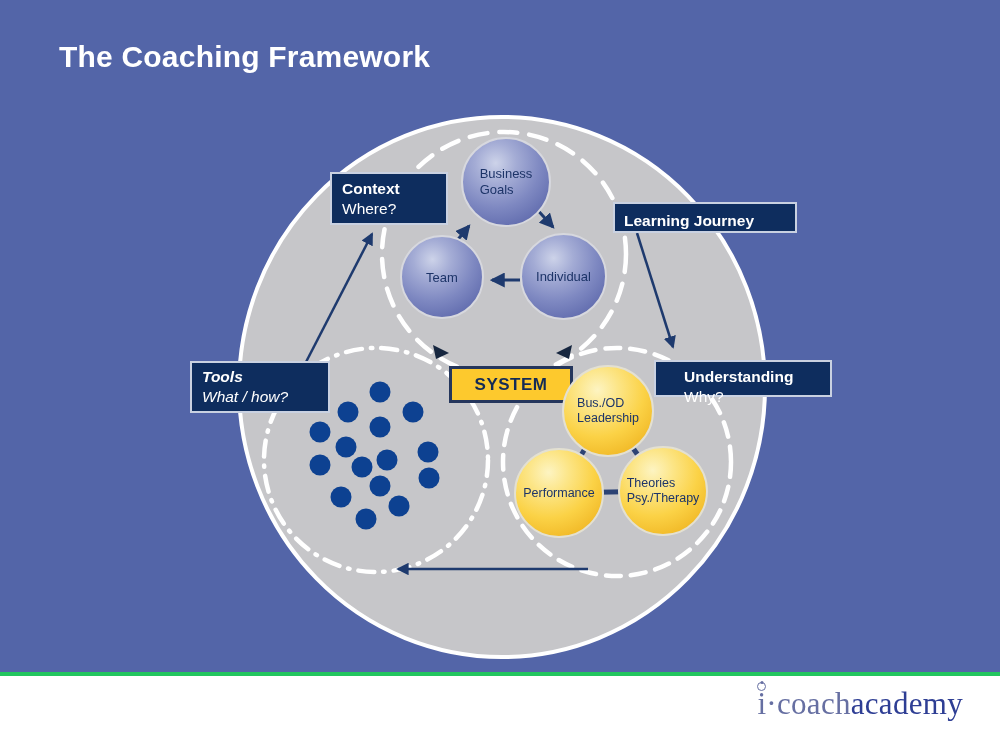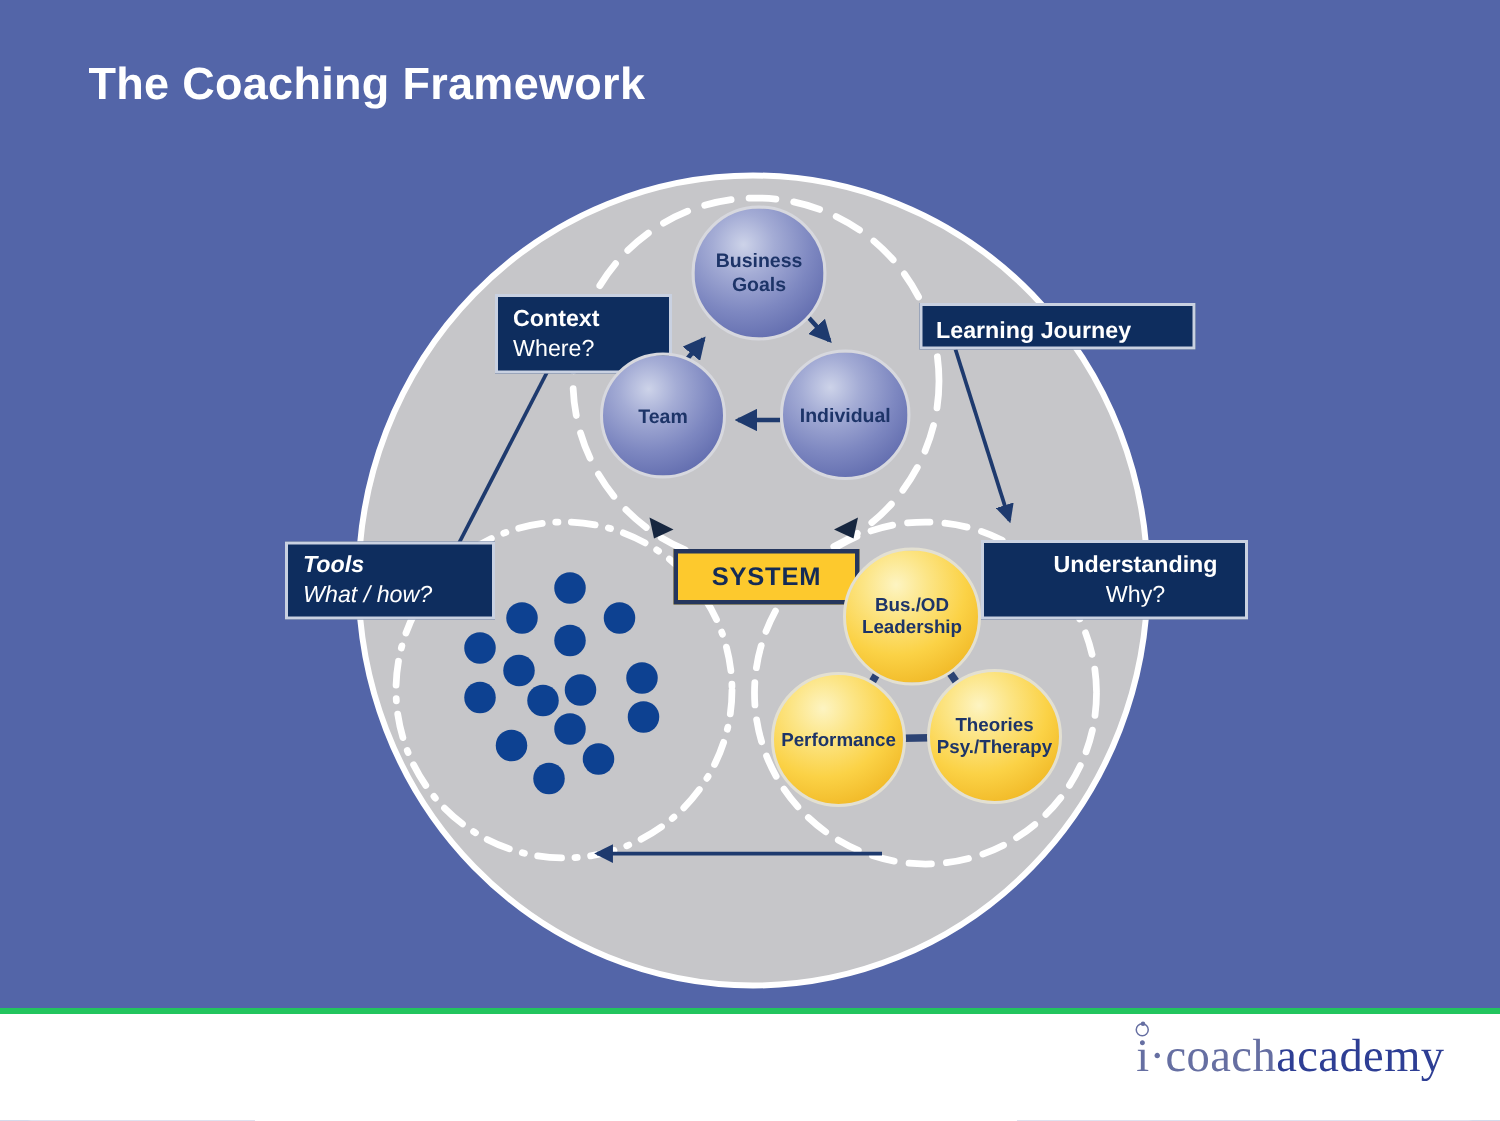--- a/index.html
+++ b/index.html
@@ -9,35 +9,35 @@
                background:#5365a8; border-bottom:4px solid #22c55e; }
   .page-title { position:absolute; left:59px; top:40px; margin:0;
                 font-size:30px; font-weight:700; color:#ffffff; letter-spacing:0.2px; }
   svg.diagram { position:absolute; left:0; top:0; width:1000px; height:675px; }
 
   
   .navy-box { position:absolute; background:#0e2d5e; border:2px solid #c9d1e1;
               color:#ffffff; box-sizing:border-box; }
   .navy-box .line1 { font-weight:700; font-size:15.5px; line-height:20px; }
   .navy-box .line2 { font-weight:400; font-size:15.5px; line-height:19px; }
-  .box-context       { left:330px; top:172px; width:118px; height:53px; padding:5px 0 0 10px;margin-top:24px; }
+  .box-context       { left:330px; top:172px; width:118px; height:53px; padding:5px 0 0 10px; }
   .box-learning      { left:613px; top:202px; width:184px; height:31px; display:flex; align-items:flex-end; padding-left:9px; }
   .box-tools         { left:190px; top:361px; width:140px; height:52px; padding:4px 0 0 10px;font-style:italic; }
-  .box-understanding { left:654px; top:360px; width:178px; height:53px; padding:5px 0 0 28px;text-align:center; }
+  .box-understanding { left:654px; top:360px; width:178px; height:37px; padding:5px 0 0 28px; }
 
   
   .system-box { position:absolute; left:449px; top:366px; width:124px; height:37px;
                 background:#fdc92d; border:3px solid #25365c; box-sizing:border-box;
                 display:flex; align-items:center; justify-content:center;
                 font-weight:700; font-size:17px; letter-spacing:0.5px; color:#142b56; }
 
   
   .sphere { position:absolute; border-radius:50%; box-sizing:border-box;
-            display:flex; align-items:center; justify-content:center; text-align:center;
-            font-weight:700; color:#1d3468; white-space:pre-line; }
+            display:flex; align-items:center; justify-content:center; text-align:left;
+            font-weight:400; color:#1d3468; white-space:pre-line; }
   .sphere-blue { background:radial-gradient(circle at 38% 28%, #cdd3e9 0%, #a4acd5 25%, #7e88c1 55%, #616cae 82%, #5560a4 100%);
                  border:2px solid #d7d8de; }
   .sphere-yellow { background:radial-gradient(circle at 38% 26%, #fdf4c2 0%, #fce586 25%, #fbd246 55%, #f1b927 82%, #dda317 100%);
                    border:2px solid #e3e0d2; }
   .sp-business    { left:461px; top:137px; width:90px; height:90px; font-size:13px; line-height:16px; }
   .sp-team        { left:400px; top:235px; width:84px; height:84px; font-size:13px; }
   .sp-individual  { left:520px; top:233px; width:87px; height:87px; font-size:13px; }
   .sp-busod       { left:562px; top:365px; width:92px; height:92px; font-size:12.5px; line-height:15px; }
   .sp-performance { left:514px; top:448px; width:90px; height:90px; font-size:12.5px; }
   .sp-theories    { left:618px; top:446px; width:90px; height:90px; font-size:12.5px; line-height:15px; }

